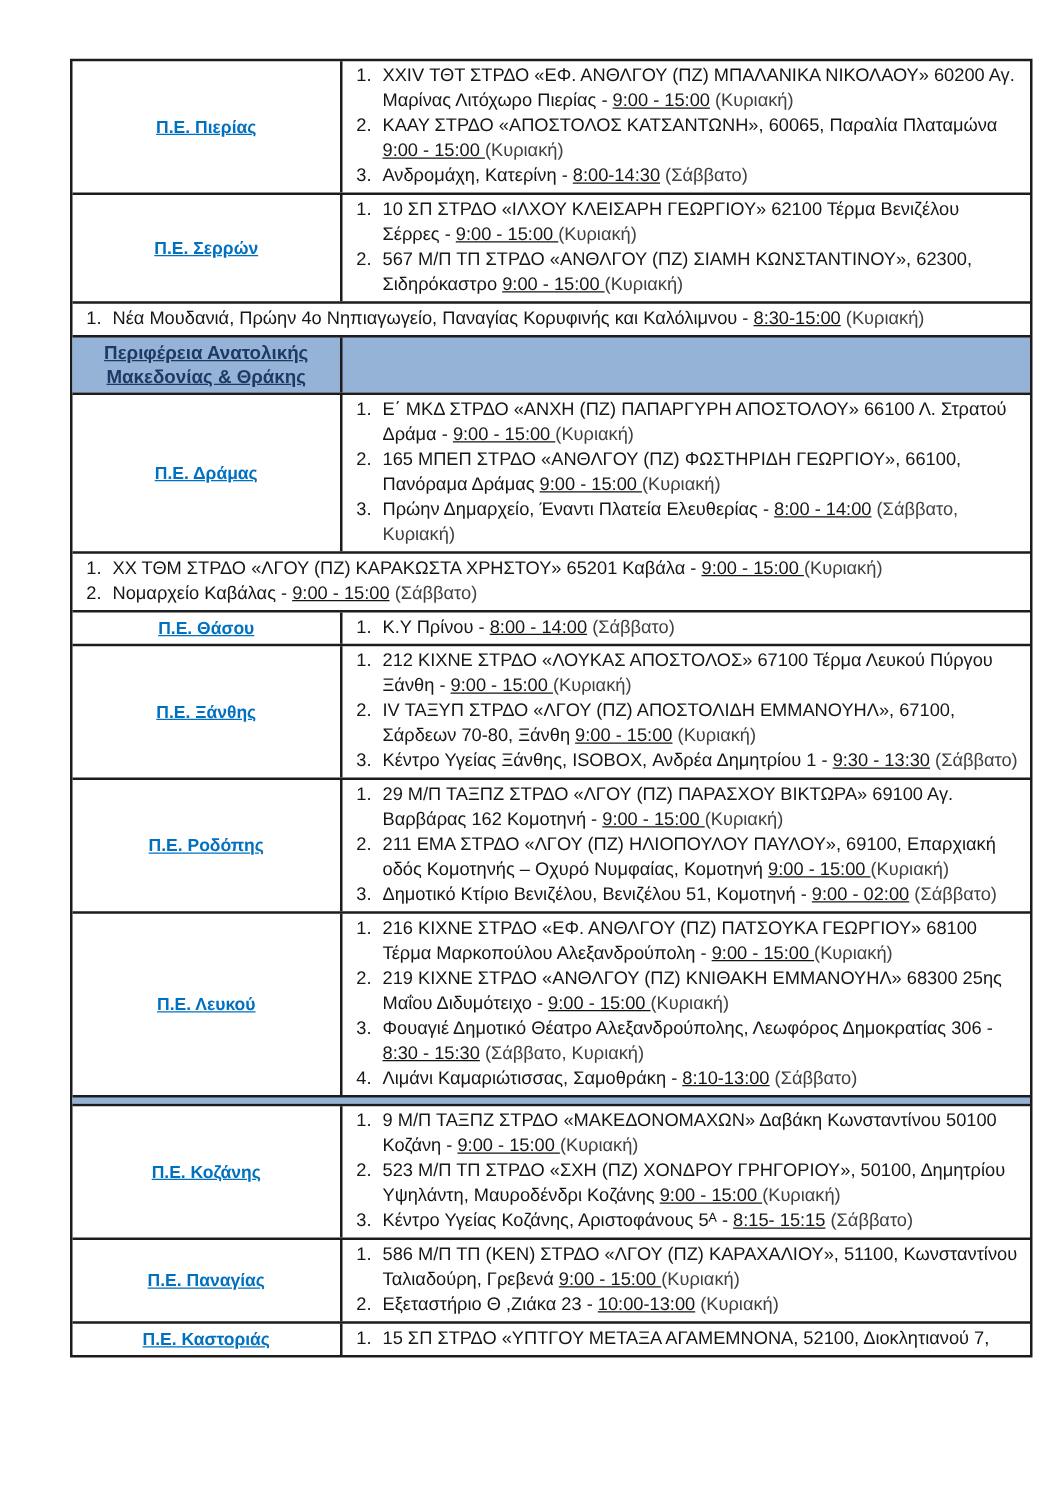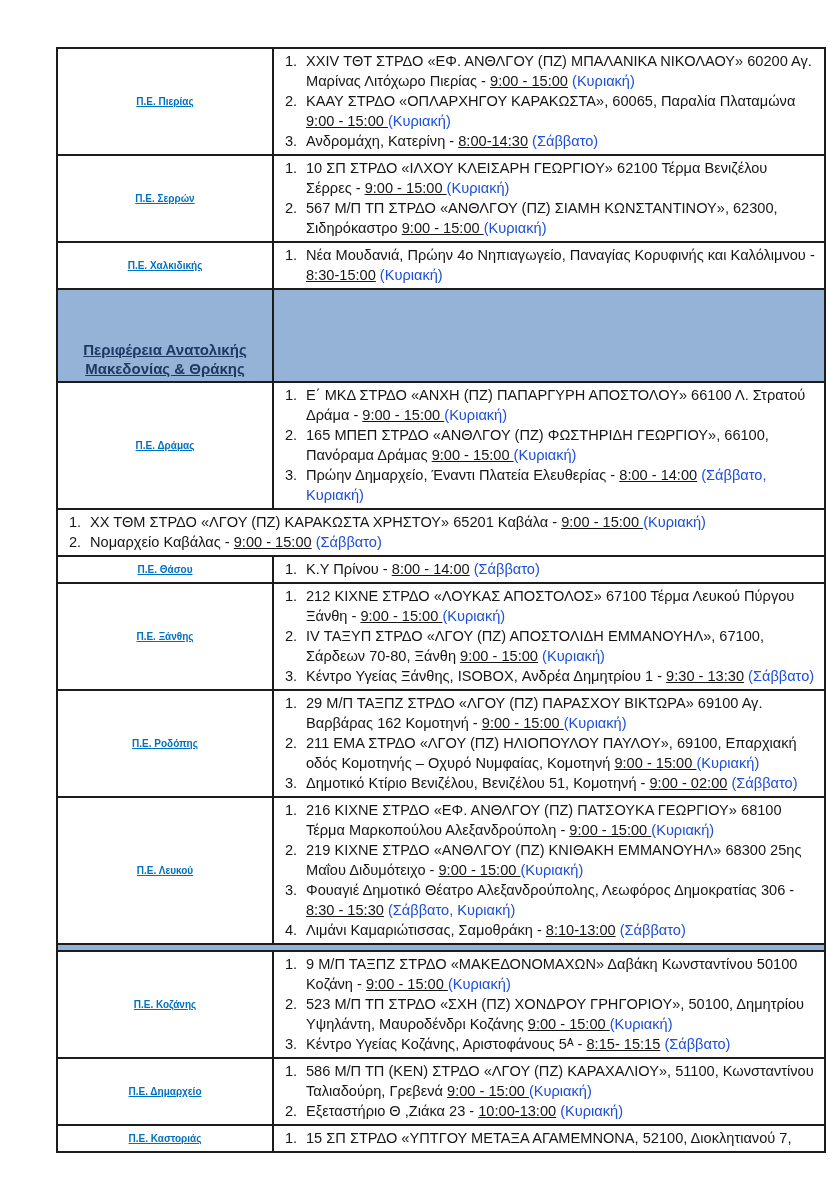--- a/index.html
+++ b/index.html
@@ -15,53 +15,52 @@
   }
   .row{display:flex;border-top:2px solid #1c1c1c;box-sizing:border-box;}
   .row:first-child{border-top:none;}
   .cell-left{
     flex:0 0 216px;width:216px;border-right:2px solid #1c1c1c;box-sizing:border-box;
     display:flex;align-items:center;justify-content:center;text-align:center;
     padding:2px 8px;
   }
   .cell-right{flex:1;box-sizing:border-box;padding:2px 6px 3px 2px;}
   .region-link{
-    color:#0070C0;font-weight:bold;font-size:10px;line-height:19px;
+    color:#0070C0;font-weight:bold;font-size:14px;line-height:19px;
     text-decoration:underline;cursor:pointer;
   }
   .row.hdr{background:#95B3D7;}
   .hdr .cell-left{padding:3px 6px;}
   .hdr-label{
     color:#1F3864;font-weight:bold;font-size:15px;line-height:19px;
     text-decoration:underline;
-    margin-top:47px;
   }
   .item{display:flex;font-size:14.6px;line-height:20px;color:#161616;}
   .item .num{flex:0 0 30px;box-sizing:border-box;padding-left:9px;}
   .item .txt{flex:1;padding-right:2px;}
   .seg-time{text-decoration:underline;}
-  .seg-day{color:#1d4ed8;}
+  .seg-day{color:#404040;}
 </style>
 </head>
 <body>
 
 <div class="page">
   <div class="table" id="table-root">
       <div class="row">
         <div class="cell-left">
           <span class="region-link">Π.Ε. Πιερίας</span>
         </div>
         <div class="cell-right">
           <div class="item">
             <span class="num">1.</span>
             <span class="txt"><span class="seg-normal">XXIV ΤΘΤ ΣΤΡΔΟ «ΕΦ. ΑΝΘΛΓΟΥ (ΠΖ) ΜΠΑΛΑΝΙΚΑ ΝΙΚΟΛΑΟΥ» 60200 Αγ. Μαρίνας Λιτόχωρο Πιερίας - </span><span class="seg-time">9:00 - 15:00</span><span class="seg-normal"> </span><span class="seg-day">(Κυριακή)</span></span>
           </div>
           <div class="item">
             <span class="num">2.</span>
-            <span class="txt"><span class="seg-normal">ΚΑΑΥ ΣΤΡΔΟ «ΟΠΛΑΡΧΗΓΟΥ ΚΑΡΑΚΩΣΤΑ», 60065, Παραλία Πλαταμώνα </span><span class="seg-time">9:00 - 15:00 </span><span class="seg-day">(Κυριακή)</span></span>
+            <span class="txt"><span class="seg-normal">ΚΑΑΥ ΣΤΡΔΟ «ΑΠΟΣΤΟΛΟΣ ΚΑΤΣΑΝΤΩΝΗ», 60065, Παραλία Πλαταμώνα </span><span class="seg-time">9:00 - 15:00 </span><span class="seg-day">(Κυριακή)</span></span>
           </div>
           <div class="item">
             <span class="num">3.</span>
             <span class="txt"><span class="seg-normal">Ανδρομάχη, Κατερίνη - </span><span class="seg-time">8:00-14:30</span><span class="seg-normal"> </span><span class="seg-day">(Σάββατο)</span></span>
           </div>
         </div>
       </div>
       <div class="row">
         <div class="cell-left">
           <span class="region-link">Π.Ε. Σερρών</span>
@@ -71,23 +70,20 @@
             <span class="num">1.</span>
             <span class="txt"><span class="seg-normal">10 ΣΠ ΣΤΡΔΟ «ΙΛΧΟΥ ΚΛΕΙΣΑΡΗ ΓΕΩΡΓΙΟΥ» 62100 Τέρμα Βενιζέλου Σέρρες - </span><span class="seg-time">9:00 - 15:00 </span><span class="seg-day">(Κυριακή)</span></span>
           </div>
           <div class="item">
             <span class="num">2.</span>
             <span class="txt"><span class="seg-normal">567 Μ/Π ΤΠ ΣΤΡΔΟ «ΑΝΘΛΓΟΥ (ΠΖ) ΣΙΑΜΗ ΚΩΝΣΤΑΝΤΙΝΟΥ», 62300, Σιδηρόκαστρο </span><span class="seg-time">9:00 - 15:00 </span><span class="seg-day">(Κυριακή)</span></span>
           </div>
         </div>
       </div>
       <div class="row">
-        <div class="cell-left">
-          <span class="region-link">Π.Ε. Χαλκιδικής</span>
-        </div>
         <div class="cell-right">
           <div class="item">
             <span class="num">1.</span>
             <span class="txt"><span class="seg-normal">Νέα Μουδανιά, Πρώην 4ο Νηπιαγωγείο, Παναγίας Κορυφινής και Καλόλιμνου - </span><span class="seg-time">8:30-15:00</span><span class="seg-normal"> </span><span class="seg-day">(Κυριακή)</span></span>
           </div>
         </div>
       </div>
       <div class="row hdr">
         <div class="cell-left">
           <span class="hdr-label">Περιφέρεια Ανατολικής Μακεδονίας &amp; Θράκης</span>
@@ -214,21 +210,21 @@
             <span class="txt"><span class="seg-normal">523 Μ/Π ΤΠ ΣΤΡΔΟ «ΣΧΗ (ΠΖ) ΧΟΝΔΡΟΥ ΓΡΗΓΟΡΙΟΥ», 50100, Δημητρίου Υψηλάντη, Μαυροδένδρι Κοζάνης </span><span class="seg-time">9:00 - 15:00 </span><span class="seg-day">(Κυριακή)</span></span>
           </div>
           <div class="item">
             <span class="num">3.</span>
             <span class="txt"><span class="seg-normal">Κέντρο Υγείας Κοζάνης, Αριστοφάνους 5ᴬ - </span><span class="seg-time">8:15- 15:15</span><span class="seg-normal"> </span><span class="seg-day">(Σάββατο)</span></span>
           </div>
         </div>
       </div>
       <div class="row">
         <div class="cell-left">
-          <span class="region-link">Π.Ε. Δημαρχείο</span>
+          <span class="region-link">Π.Ε. Παναγίας</span>
         </div>
         <div class="cell-right">
           <div class="item">
             <span class="num">1.</span>
             <span class="txt"><span class="seg-normal">586 Μ/Π ΤΠ (ΚΕΝ) ΣΤΡΔΟ «ΛΓΟΥ (ΠΖ) ΚΑΡΑΧΑΛΙΟΥ», 51100, Κωνσταντίνου Ταλιαδούρη, Γρεβενά </span><span class="seg-time">9:00 - 15:00 </span><span class="seg-day">(Κυριακή)</span></span>
           </div>
           <div class="item">
             <span class="num">2.</span>
             <span class="txt"><span class="seg-normal">Εξεταστήριο Θ ,Ζιάκα 23 - </span><span class="seg-time">10:00-13:00</span><span class="seg-normal"> </span><span class="seg-day">(Κυριακή)</span></span>
           </div>

